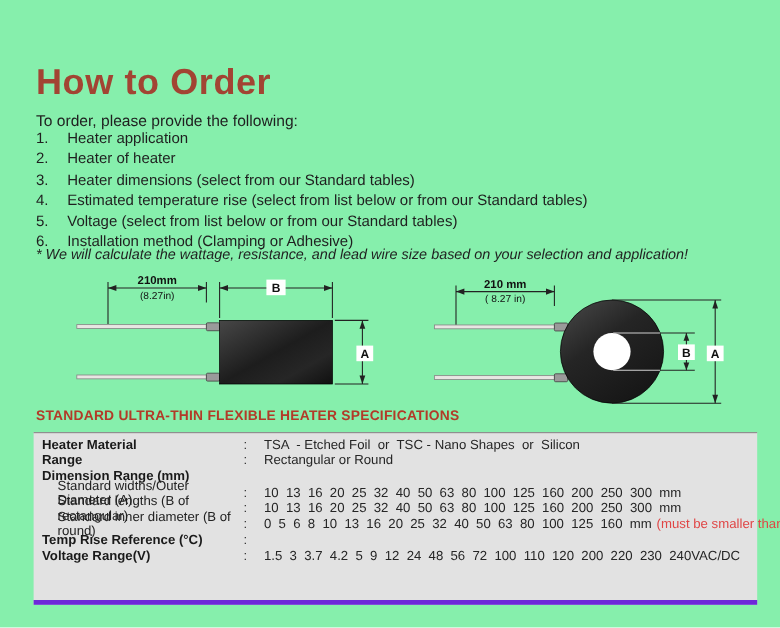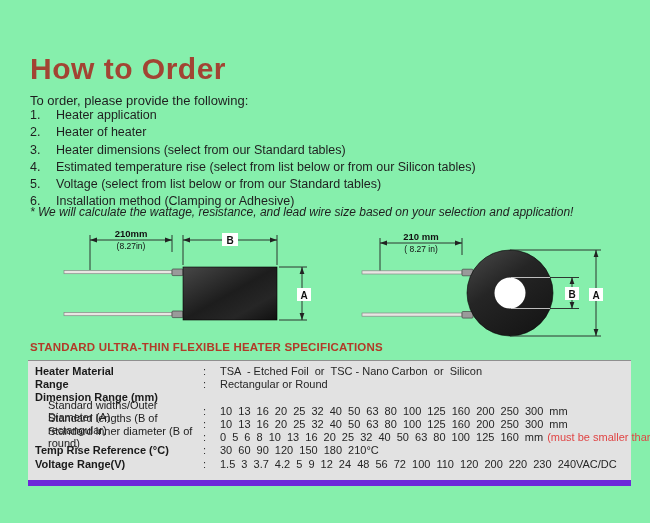--- a/index.html
+++ b/index.html
@@ -28,23 +28,23 @@
   svg text{font-family:"Liberation Sans", sans-serif;fill:#111;}
   .dim-label{font-size:9.5px;font-weight:700;}
   .dim-sub{font-size:8.5px;}
   .dim-letter{font-size:10px;font-weight:700;}
   .specs-heading{
     position:absolute;left:30px;top:341px;margin:0;
     font-size:11.5px;font-weight:700;letter-spacing:.2px;
     color:var(--heading-red,#b23a28);
   }
   .spec-table{
-    position:absolute;left:28px;top:360px;width:603px;height:126px;
+    position:absolute;left:28px;top:360px;width:603px;height:144px;
     background:var(--table-bg,#e2e2e2);
-    border-top:1.5px solid #8f8f8f;border-bottom:6px solid #6d28d9;
+    border-top:1.5px solid #8f8f8f;border-bottom:4px solid #6d28d9;
     box-sizing:border-box;padding-top:3px;
   }
   .spec-row{
     display:flex;height:13.3px;align-items:center;
     font-size:11px;padding-left:7px;color:#222;
   }
   .spec-label{flex:0 0 168px;width:168px;}
   .spec-label.bold{font-weight:700;color:#1a1a1a;}
   .spec-label.indent{padding-left:13px;box-sizing:border-box;}
   .spec-sep{flex:0 0 17px;width:17px;color:#333;}
@@ -69,21 +69,21 @@
     <div class="step">
       <span class="num">2.</span>
       <span>Heater of heater</span>
     </div>
     <div class="step">
       <span class="num">3.</span>
       <span>Heater dimensions (select from our Standard tables)</span>
     </div>
     <div class="step">
       <span class="num">4.</span>
-      <span>Estimated temperature rise (select from list below or from our Silicon tables)</span>
+      <span>Estimated temperature rise (select from list below or from our Standard tables)</span>
     </div>
     <div class="step">
       <span class="num">5.</span>
       <span>Voltage (select from list below or from our Standard tables)</span>
     </div>
     <div class="step">
       <span class="num">6.</span>
       <span>Installation method (Clamping or Adhesive)</span>
     </div>
   </div>
@@ -189,21 +189,21 @@
     <rect x="231" y="63" width="14" height="13" fill="#fff"></rect>
     <text class="dim-letter" x="238" y="73.5" text-anchor="middle">A</text>
   </svg>
 
   <h2 class="specs-heading">STANDARD ULTRA-THIN FLEXIBLE HEATER SPECIFICATIONS</h2>
 
   <div class="spec-table">
     <div class="spec-row">
       <span class="spec-label bold">Heater Material</span>
       <span class="spec-sep">:</span>
-      <span class="spec-value">TSA  - Etched Foil  or  TSC - Nano Carbon  or  Silicon</span>
+      <span class="spec-value">TSA  - Etched Foil  or  TSC - Nano Shapes  or  Silicon</span>
     </div>
     <div class="spec-row">
       <span class="spec-label bold">Range</span>
       <span class="spec-sep">:</span>
       <span class="spec-value">Rectangular or Round</span>
     </div>
     <div class="spec-row">
       <span class="spec-label bold">Dimension Range (mm)</span>
       <span class="spec-sep"></span>
       <span class="spec-value"></span>
@@ -220,21 +220,20 @@
     </div>
     <div class="spec-row">
       <span class="spec-label indent">Standard inner diameter (B of round)</span>
       <span class="spec-sep">:</span>
       <span class="spec-value nums">0 5 6 8 10 13 16 20 25 32 40 50 63 80 100 125 160 mm</span>
       <span class="spec-red">(must be smaller than A)</span>
     </div>
     <div class="spec-row">
       <span class="spec-label bold">Temp Rise Reference (°C)</span>
       <span class="spec-sep">:</span>
-      <span class="spec-value nums">30 60 90 120 150 180 210°C</span>
     </div>
     <div class="spec-row">
       <span class="spec-label bold">Voltage Range(V)</span>
       <span class="spec-sep">:</span>
       <span class="spec-value nums">1.5 3 3.7 4.2 5 9 12 24 48 56 72 100 110 120 200 220 230 240VAC/DC</span>
     </div>
   </div>
 
 </div>
 

